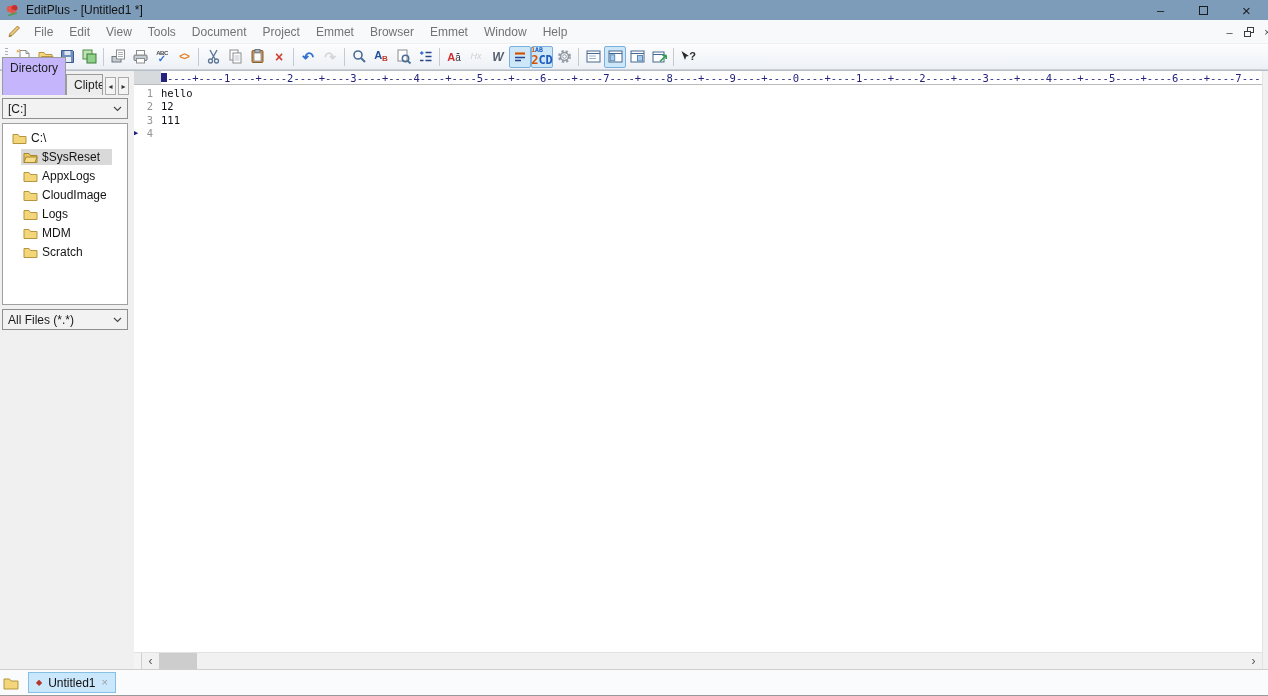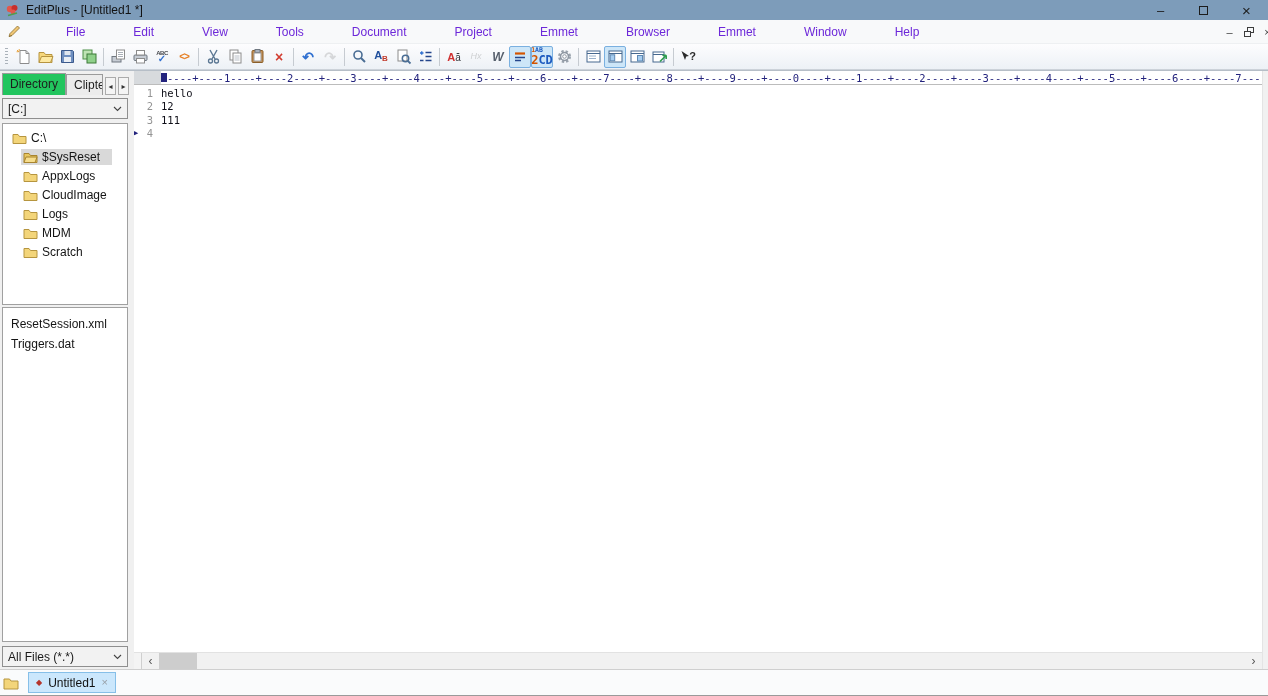--- a/index.html
+++ b/index.html
@@ -11,21 +11,21 @@
   .titlebar { height:20px; background:#7d9cba; display:flex; align-items:center; padding-left:5px; flex:0 0 auto; }
   .app-icon { width:15px; height:15px; margin-right:6px; display:flex; align-items:center; }
   .title-text { color:#121212; font-size:12px; }
   .cap-btns { margin-left:auto; display:flex; height:100%; }
   .cap-btn { width:43px; height:20px; display:flex; align-items:center; justify-content:center; color:#1c1c1c; font-size:13px; }
   .max-glyph { width:9px; height:9px; border:1px solid #1c1c1c; display:inline-block; }
 
   
   .menubar { height:24px; background:#f8f9fa; display:flex; align-items:center; padding-left:6px; overflow:hidden; flex:0 0 auto; border-bottom:1px solid #eef0f2; }
   .doc-sys-icon { width:16px; height:16px; margin-right:4px; display:flex; align-items:center; }
-  .menu-item { padding:4px 8px; color:#6d28d9; white-space:nowrap;margin-left:32px; }
+  .menu-item { padding:4px 8px; color:#737373; white-space:nowrap; }
   .mdi { margin-left:auto; display:flex; align-items:center; margin-right:-8px; gap:2px; }
   .mdi-btn { width:17px; height:15px; display:flex; align-items:center; justify-content:center; color:#3c3c3c; font-size:11px; }
   .restore-glyph { position:relative; width:10px; height:10px; display:inline-block; }
   .restore-glyph span { position:absolute; width:7px; height:6px; border:1px solid #3c3c3c; background:#f8f9fa; }
   .restore-glyph span:first-child { top:0; right:0; }
   .restore-glyph span:last-child { bottom:0; left:0; }
 
   
   .toolbar { height:26px; background:linear-gradient(#fdfdfe,#edf1f6); border-bottom:1px solid #ccd2d9; display:flex; align-items:center; padding:0 4px; flex:0 0 auto; }
   .tb-grip { width:3px; height:18px; margin:0 4px 0 1px; background:repeating-linear-gradient(to bottom,#aab2ba 0 1px,transparent 1px 3px); }
@@ -35,21 +35,21 @@
   .tb-sep { width:1px; height:18px; background:#c6cbd1; margin:0 3px; flex:0 0 auto; }
   .glyph-sm { line-height:1; }
 
   
   .main { flex:1 1 auto; display:flex; min-height:0; border-top:1px solid #b6bec7; background:#f0f0f0; }
 
   
   .sidebar { width:130px; flex:0 0 auto; display:flex; flex-direction:column; background:#f0f0f0; padding:0 1px; }
   .side-tabs { height:24px; display:flex; align-items:flex-end; padding:2px 0 0 1px; }
   .stab { font-size:12px; padding:3px 7px 3px 7px; border:1px solid #9b9b9b; border-bottom:none; background:#ececec; color:#1e1e1e; white-space:nowrap; }
-  .stab.active { background:#22c55e; padding-bottom:4px; position:relative; z-index:2; }
+  .stab.active { background:#c4b5fd; padding-bottom:20px; position:relative; z-index:2; }
   .stab.clipped { max-width:37px; overflow:hidden; }
   .spin-btn { width:16px; height:18px; border:1px solid #ababab; background:#f4f4f4; display:flex; align-items:center; justify-content:center; font-size:8px; color:#333; margin-left:2px; }
   .combo { height:21px; border:1px solid #8f8f8f; background:#f2f2f2; display:flex; align-items:center; padding:0 5px; margin:3px 1px; color:#1b1b1b; }
   .combo .val { flex:1; overflow:hidden; white-space:nowrap; }
   .panel { border:1px solid #a0a0a0; background:#fff; margin:1px; overflow:hidden; }
   .tree-panel { height:182px; flex:0 0 auto; padding-top:4px; }
   .files-panel { flex:1 1 auto; padding-top:6px; }
   .trow { height:19px; display:flex; align-items:center; }
   .trow .wrap { display:flex; align-items:center; gap:4px; padding:1px 12px 1px 2px; }
   .trow.lvl0 { padding-left:7px; }
@@ -419,24 +419,20 @@
         <div class="trow lvl1">
           <span class="wrap">
               <svg width="15" height="12">
                 <path d="M1 2.5h5l1.5 2H14v7H1z" fill="#f3d57a" stroke="#b6953f"></path>
               </svg>
               <span>Scratch</span>
             </span>
         </div>
       </div>
 
-      <div class="panel files-panel">
-        <div class="frow">ResetSession.xml</div>
-        <div class="frow">Triggers.dat</div>
-      </div>
 
       <div class="combo filter-combo">
         <span class="val">All Files (*.*)</span>
         <svg width="9" height="6">
             <path d="M1 1l3.5 3.5L8 1" fill="none" stroke="#444" stroke-width="1.1"></path>
           </svg>
       </div>
     </div>
 
     <div class="vsplit"></div>

